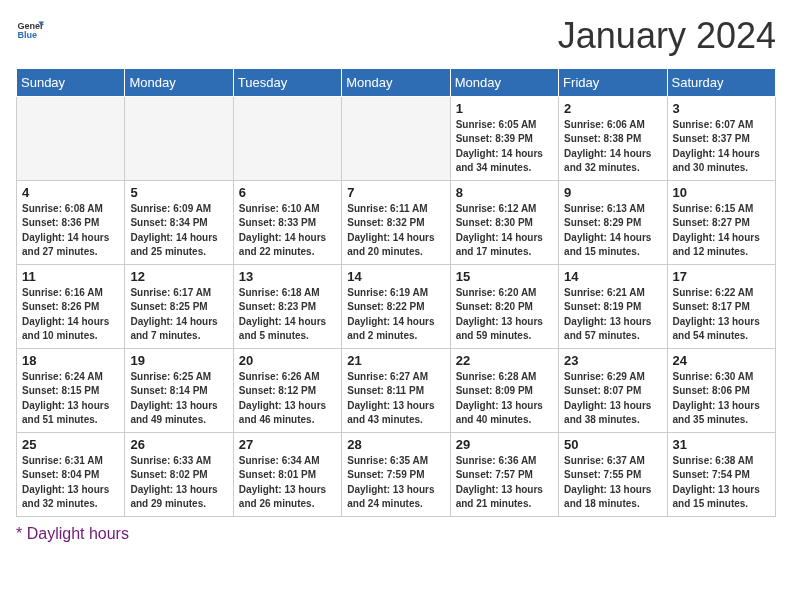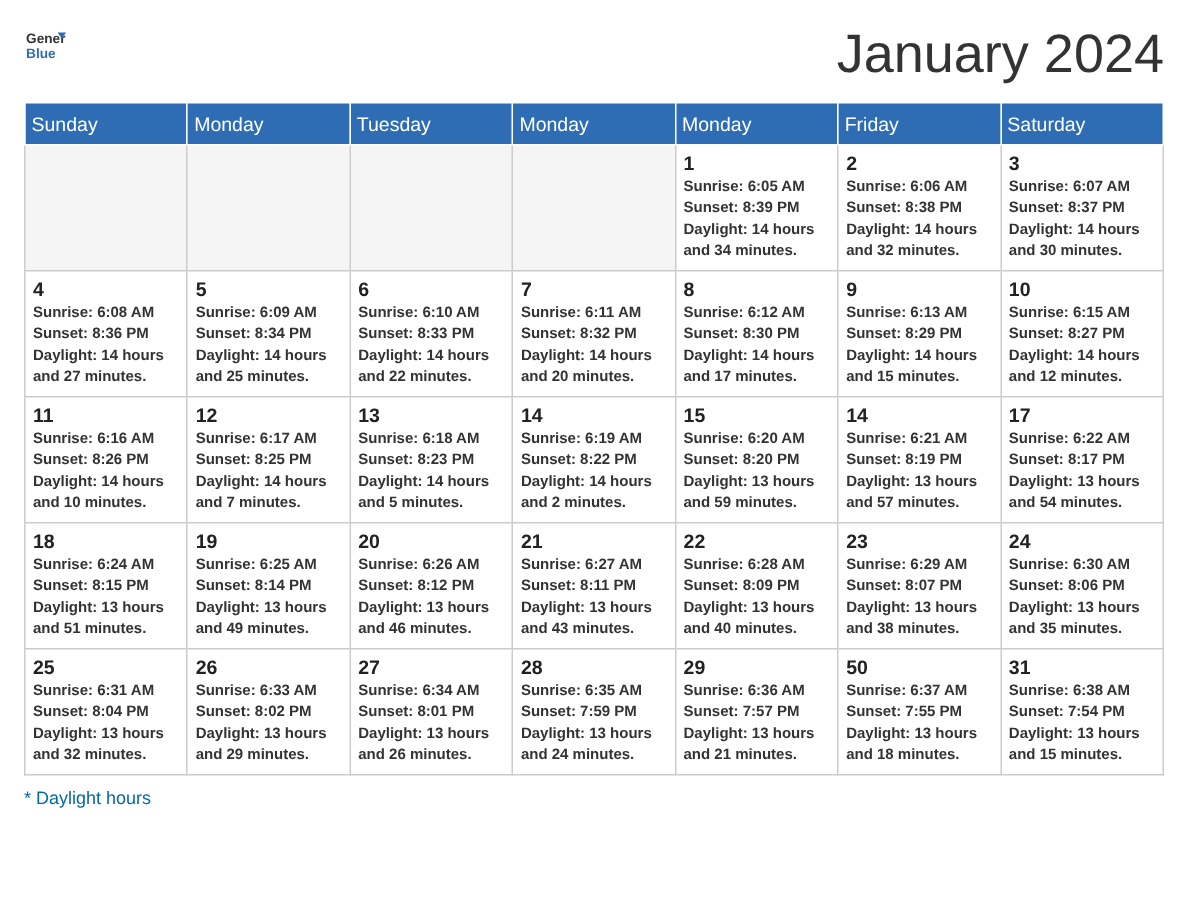--- a/index.html
+++ b/index.html
@@ -74,22 +74,22 @@
       color: #222;
     }
     .day-info {
       color: #333;
       font-size: 10px;
       line-height: 1.45;
       font-weight: bold;
     }
     .footer-note {
       margin-top: 8px;
-      font-size: 12px;
-      color: #0369a1;
+      font-size: 16px;
+      color: #701a75;
       text-align: left;
     }
   </style>
 </head>
 <body>
 
 <div class="header-area">
   <div class="logo">
     <svg class="logo-icon" viewBox="0 0 40 40" xmlns="http://www.w3.org/2000/svg">
       <text x="2" y="18" font-size="13" font-weight="bold" fill="#333" font-family="Arial">General</text>

